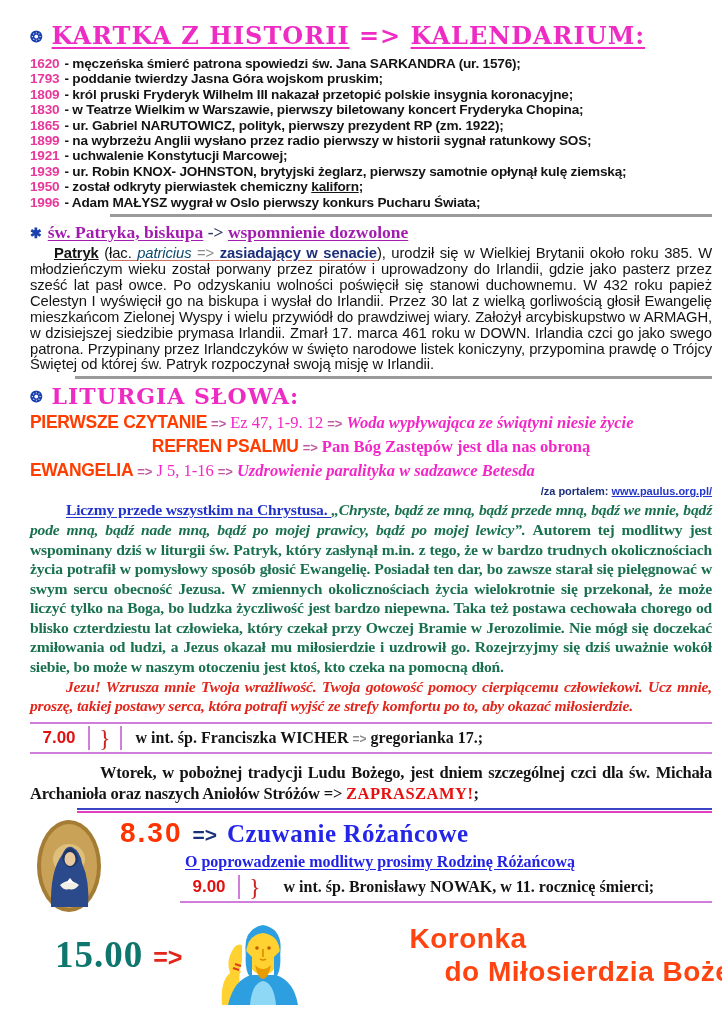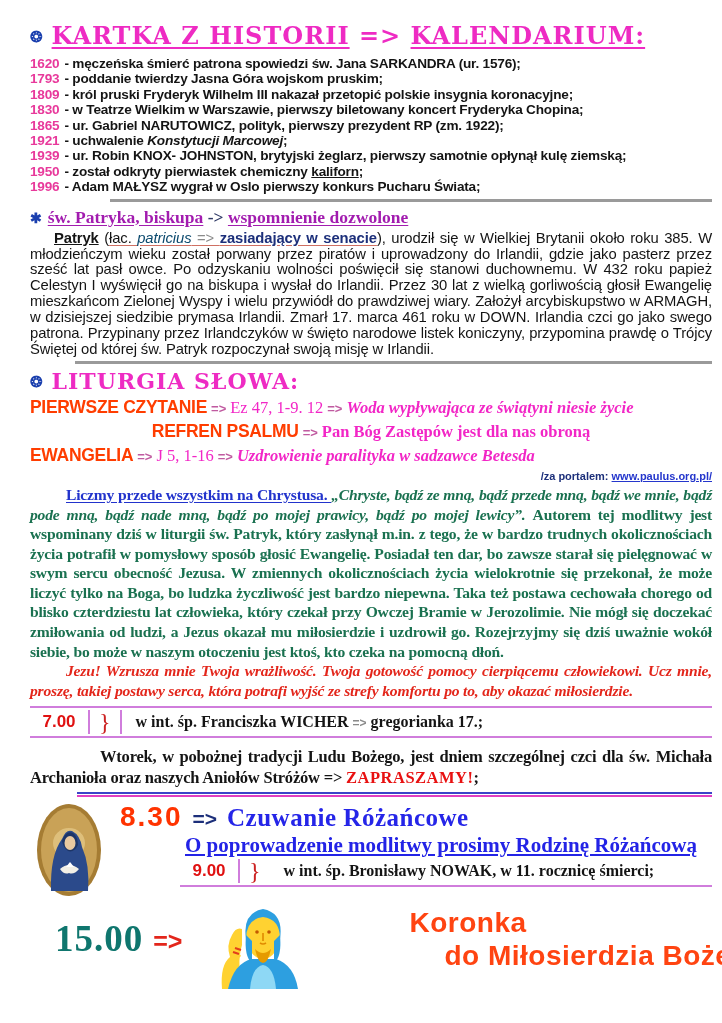--- a/index.html
+++ b/index.html
@@ -12,21 +12,21 @@
   .h1{
     font-family:"DejaVu Serif",serif;font-weight:bold;font-size:24px;line-height:28px;
     color:#ee2bc3;letter-spacing:1px;white-space:nowrap;
   }
   .h1 .ul{text-decoration:underline;text-decoration-thickness:2px;text-underline-offset:3px;}
   .bullet-icon{color:#1a3fae;font-size:15px;margin-right:8px;vertical-align:2px;}
   
   .cal{margin:5px 0 0 0;padding:0;list-style:none;}
   .cal li{font-weight:bold;font-size:13.6px;line-height:15.4px;white-space:nowrap;letter-spacing:-0.2px;}
   .cal .year{color:#e8399b;margin-right:5px;}
-  .cal .ev-italic{font-style:italic;text-align:right;}
+  .cal .ev-italic{text-align:right;}
   .cal .ev-underline{text-decoration:underline;}
   
   .divider{height:3px;background:#9a9a9a;margin:4px 0 5px 80px;}
   .divider2{height:3px;background:#9a9a9a;margin:3px 0 4px 45px;}
   .double-div{margin:4px 0 3px 47px;}
   .double-div .b1{height:2px;background:#3b43c8;}
   .double-div .b2{height:2px;background:#e040c0;margin-top:1px;}
   
   .sec-head{font-family:"Liberation Serif",serif;font-weight:bold;font-size:17.5px;line-height:21px;}
   .sec-head .mag{color:#a21caf;text-decoration:underline;text-underline-offset:2px;}
@@ -84,21 +84,21 @@
   }
   .wtorek .zapr{color:#e81111;letter-spacing:0.5px;}
   
   .rosary{position:relative;margin-top:4px;min-height:100px;}
   .mary-img{position:absolute;left:6px;top:2px;}
   .rosary-line1{margin-left:90px;white-space:nowrap;}
   .rosary-time{color:#ff3300;font-weight:bold;font-size:28px;letter-spacing:2px;}
   .rosary-arrow{color:#1c2f7a;font-weight:bold;font-size:21px;margin:0 10px;}
   .rosary-title{font-family:"Liberation Serif",serif;color:#2525e8;font-weight:bold;font-size:25px;letter-spacing:0.5px;}
   .rosary-sub{
-    font-family:"Liberation Serif",serif;color:#2323e6;font-weight:bold;font-size:21px;line-height:21px;
+    font-family:"Liberation Serif",serif;color:#2323e6;font-weight:bold;font-size:16px;line-height:21px;
     margin-left:155px;text-decoration:underline;text-underline-offset:2px;white-space:nowrap;margin-top:2px;
   }
   .rosary-mass{
     display:flex;align-items:center;margin-left:150px;margin-top:1px;padding:2px 0;
     border-bottom:2px solid #d07ddc;
   }
   .rosary-mass .mass-brace{border-right:none;}
   
   .chaplet{display:flex;align-items:flex-start;margin-top:4px;margin-left:25px;}
   .chaplet-time{
@@ -115,20 +115,21 @@
 <body>
 
 <div class="h1"><span class="bullet-icon">❂</span><span class="ul">KARTKA Z HISTORII</span> <span>=&gt;</span> <span class="ul">KALENDARIUM:</span></div>
 
 <ul class="cal">
   <li><span class="year">1620</span><span>- męczeńska śmierć patrona spowiedzi św. Jana SARKANDRA (ur. 1576);</span></li>
   <li><span class="year">1793</span><span>- poddanie twierdzy Jasna Góra wojskom pruskim;</span></li>
   <li><span class="year">1809</span><span>- król pruski Fryderyk Wilhelm III nakazał przetopić polskie insygnia koronacyjne;</span></li>
   <li><span class="year">1830</span><span>- w Teatrze Wielkim w Warszawie, pierwszy biletowany koncert Fryderyka Chopina;</span></li>
   <li><span class="year">1865</span><span>- ur. Gabriel NARUTOWICZ, polityk, pierwszy prezydent RP (zm. 1922);</span></li>
+  <li><span class="year">1899</span><span>- na wybrzeżu Anglii wysłano przez radio pierwszy w historii sygnał ratunkowy SOS;</span></li>
   <li><span class="year">1921</span><span>- uchwalenie </span><span class="ev-italic">Konstytucji Marcowej</span><span>;</span></li>
   <li><span class="year">1939</span><span>- ur. Robin KNOX- JOHNSTON, brytyjski żeglarz, pierwszy samotnie opłynął kulę ziemską;</span></li>
   <li><span class="year">1950</span><span>- został odkryty pierwiastek chemiczny </span><span class="ev-underline">kaliforn</span><span>;</span></li>
   <li><span class="year">1996</span><span>- Adam MAŁYSZ wygrał w Oslo pierwszy konkurs Pucharu Świata;</span></li>
 </ul>
 
 <div class="divider"></div>
 
 <div class="sec-head"><span class="star-icon">✱</span><span class="mag">św. Patryka, biskupa</span> <span class="arr">-&gt;</span> <span class="mag">wspomnienie dozwolone</span></div>
 

